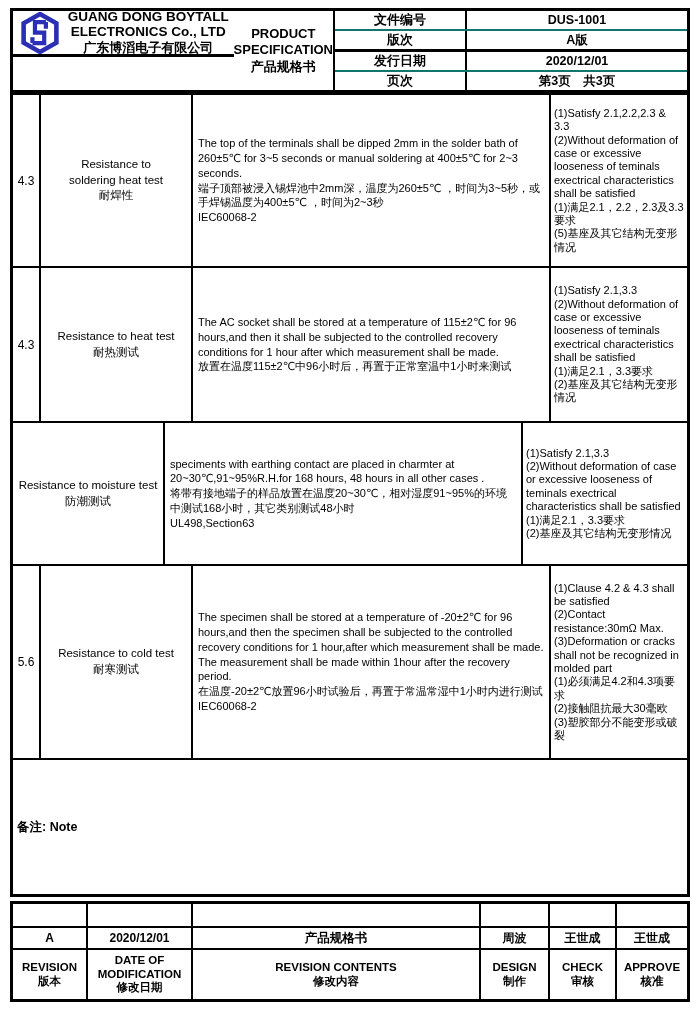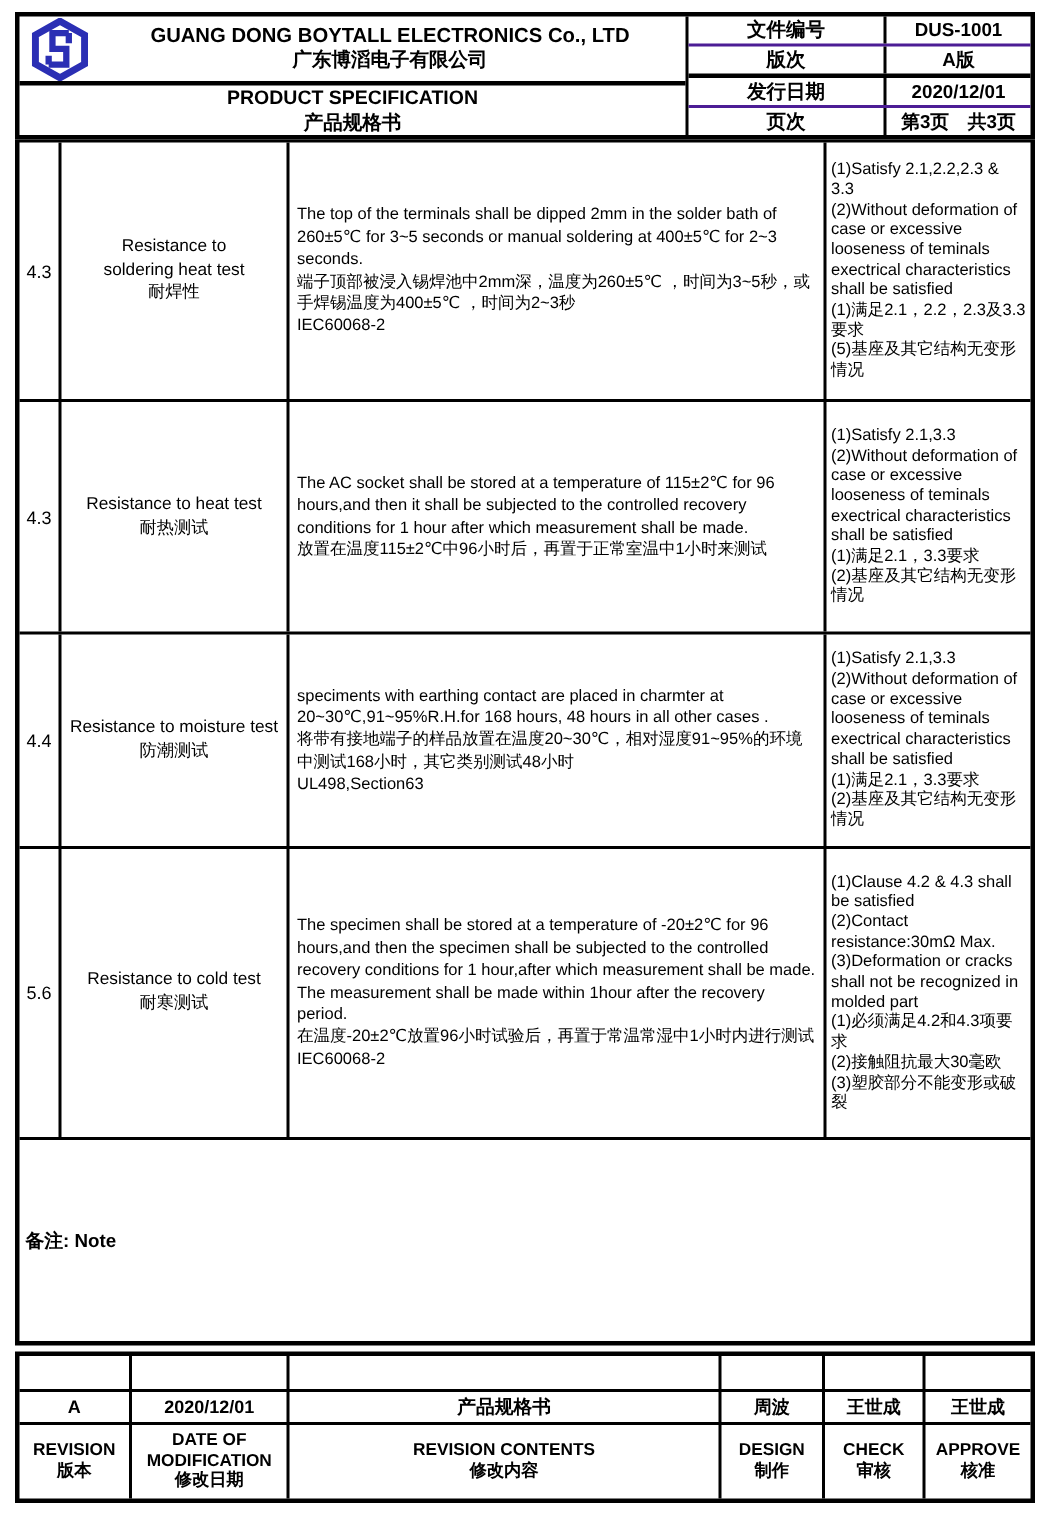--- a/index.html
+++ b/index.html
@@ -10,31 +10,31 @@
     position: relative;
   }
   .doc { position: absolute; left: 10px; top: 8px; width: 680px; }
 
   
   .header-block {
     border: 3px solid #000;
     display: flex;
     height: 85px;
   }
-  .header-left { width: 446px; border-right: 2px solid #000; display: flex; flex-direction: column; }
+  .header-left { width: 322px; border-right: 2px solid #000; display: flex; flex-direction: row; }
   .company-box { height: 46px; border-bottom: 3px solid #000; display: flex; align-items: center; padding-left: 4px; }
   .logo-wrap { width: 46px; height: 44px; display: flex; align-items: center; justify-content: center; flex: 0 0 46px; }
   .company-names { flex: 1; text-align: center; }
   .company-en { font-weight: bold; font-size: 13.5px; line-height: 1.15; }
   .company-cn { font-weight: bold; font-size: 13px; line-height: 1.3; }
   .title-box { flex: 1; display: flex; flex-direction: column; justify-content: center; text-align: center; }
   .title-en { font-weight: bold; font-size: 13px; line-height: 1.25; }
   .title-cn { font-weight: bold; font-size: 13px; line-height: 1.25; }
   .header-right { flex: 1; display: flex; flex-direction: column; }
-  .info-row { display: flex; border-bottom: 2px solid #4c1d95; flex: 1; }
+  .info-row { display: flex; border-bottom: 2px solid #0f766e; flex: 1; }
   .info-row.thickline { border-bottom: 3px solid #000; }
   .info-row:last-child { border-bottom: none; }
   .info-label { width: 132px; border-right: 2px solid #000; display: flex; align-items: center; justify-content: center; font-weight: bold; font-size: 13px; }
   .info-value { flex: 1; display: flex; align-items: center; justify-content: center; font-weight: bold; font-size: 12.5px; }
 
   
   .spec-table { border: 3px solid #000; border-top-width: 2px; margin-top: 0; }
   .spec-row { display: flex; border-bottom: 2px solid #000; }
   .spec-row:last-child { border-bottom: none; align-items: center; }
   .c { border-right: 2px solid #000; }
@@ -133,21 +133,20 @@
 耐热测试</div>
       <div class="c cell-desc">The AC socket shall be stored at a temperature of 115±2℃ for 96 hours,and then it shall be subjected to the controlled recovery conditions for 1 hour after which measurement shall be made.
 放置在温度115±2℃中96小时后，再置于正常室温中1小时来测试</div>
       <div class="c cell-result">(1)Satisfy 2.1,3.3
 (2)Without deformation of case or excessive looseness of teminals exectrical characteristics shall be satisfied
 (1)满足2.1，3.3要求
 (2)基座及其它结构无变形情况</div>
     </div>
 
     <div class="spec-row row-h3">
-      <div class="c cell-no">4.4</div>
       <div class="c cell-name">Resistance to moisture test
 防潮测试</div>
       <div class="c cell-desc">speciments with earthing contact are placed in charmter at 20~30℃,91~95%R.H.for 168 hours, 48 hours in all other cases .
 将带有接地端子的样品放置在温度20~30℃，相对湿度91~95%的环境中测试168小时，其它类别测试48小时
 UL498,Section63</div>
       <div class="c cell-result">(1)Satisfy 2.1,3.3
 (2)Without deformation of case or excessive looseness of teminals exectrical characteristics shall be satisfied
 (1)满足2.1，3.3要求
 (2)基座及其它结构无变形情况</div>
     </div>

